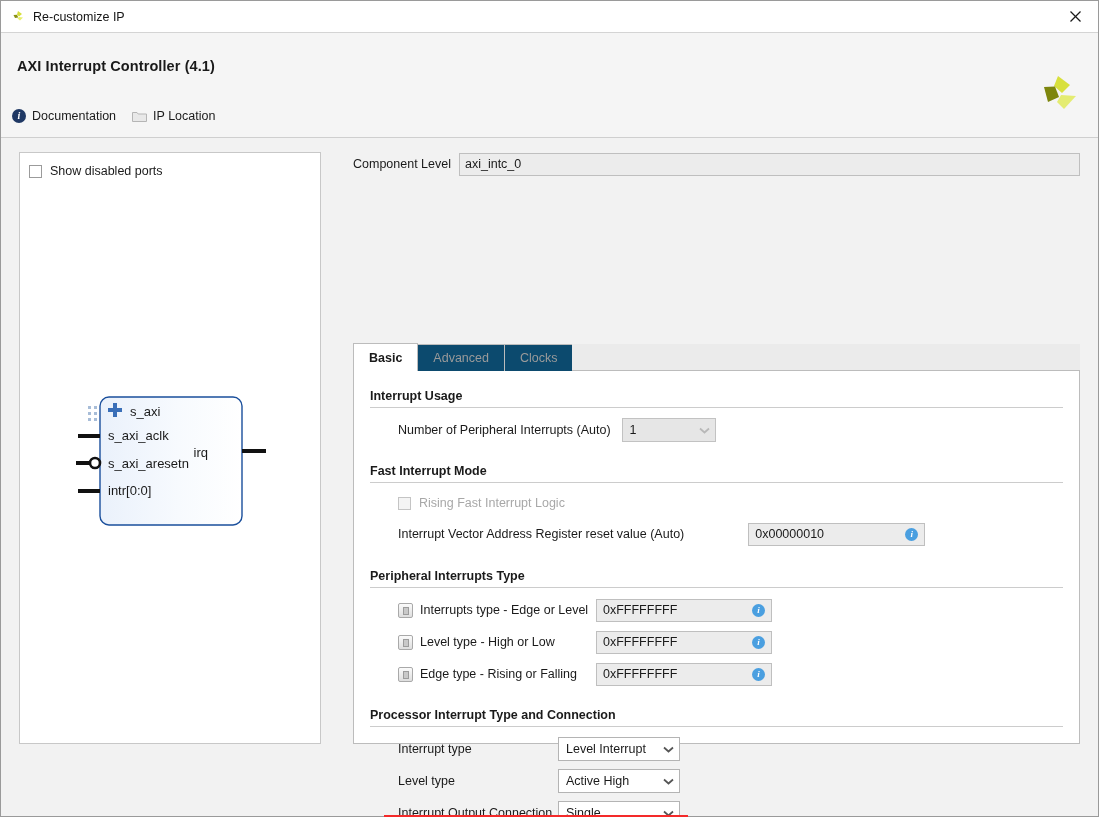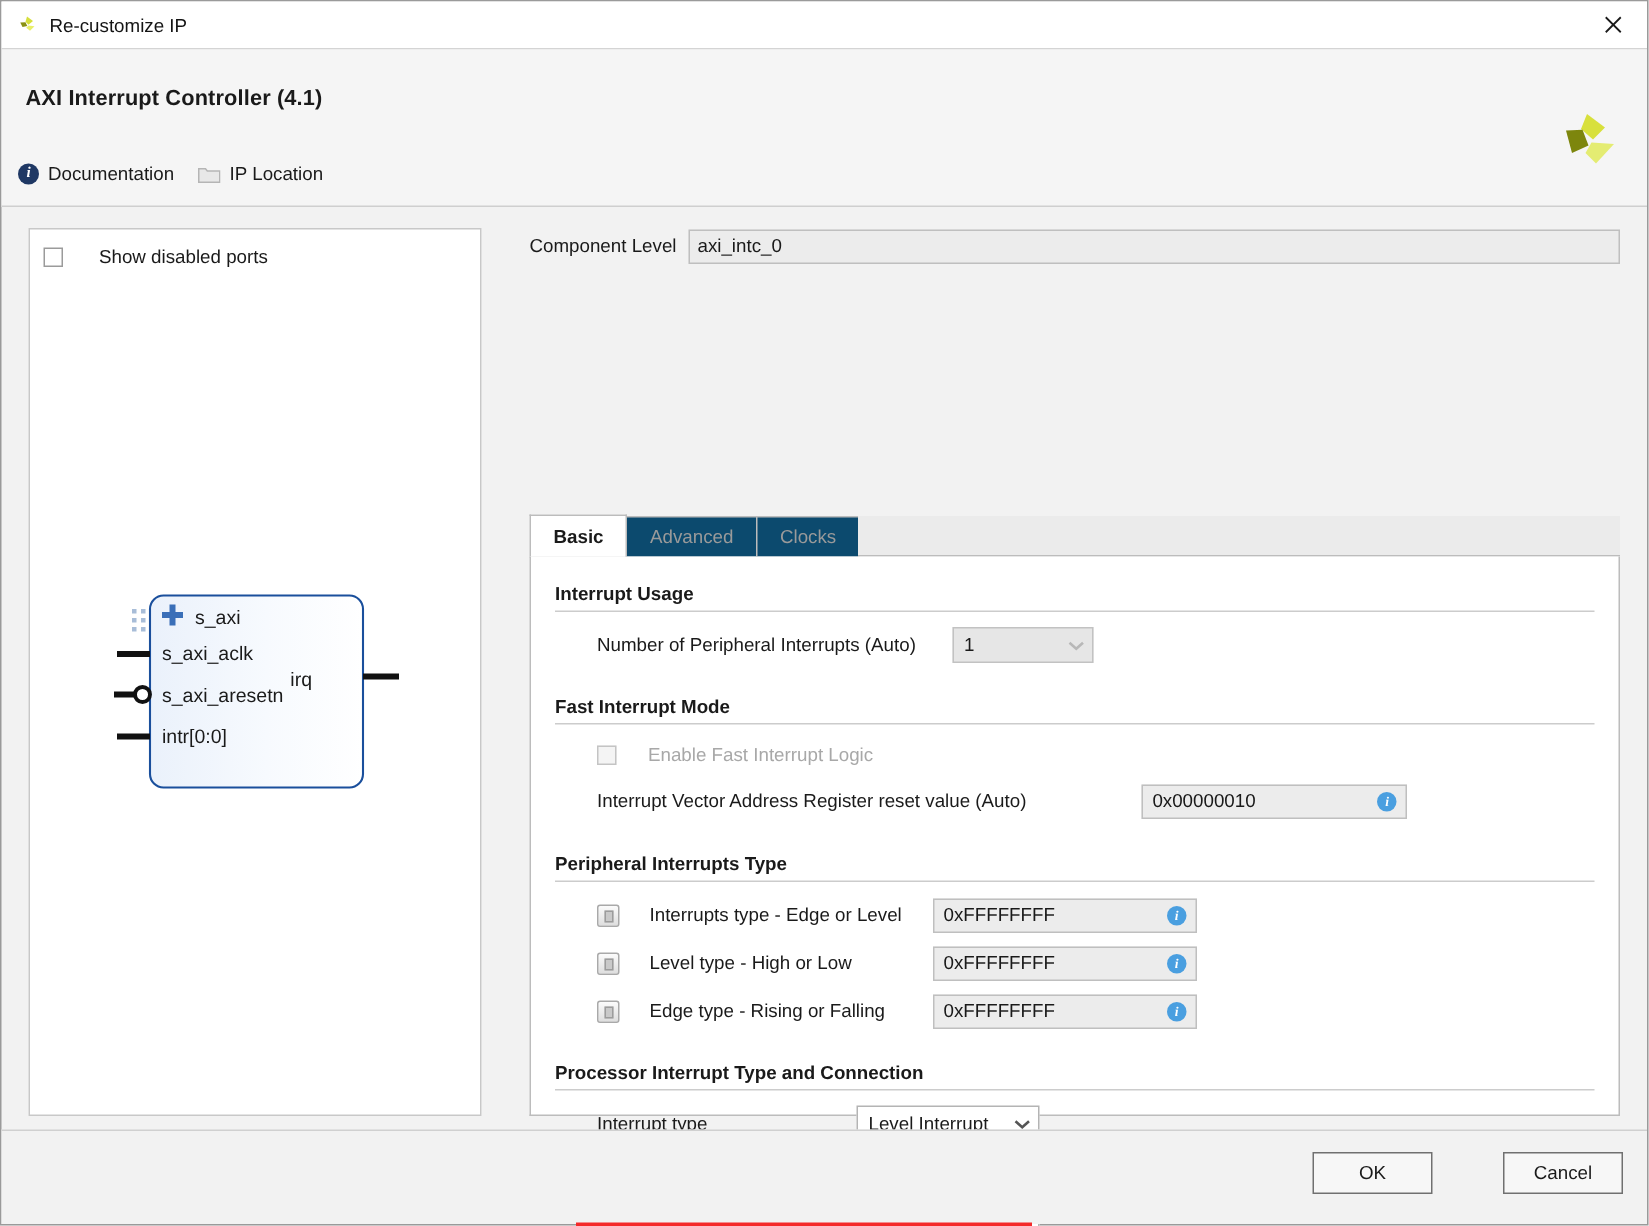--- a/index.html
+++ b/index.html
@@ -140,21 +140,20 @@
     background: #ffffff;
     border: 1px solid #c8c8c8;
     box-sizing: border-box;
   }
   .showports {
     position: absolute;
     left: 9px;
     top: 11px;
     display: flex;
     align-items: center;
-    gap: 16px;
   }
   .cb {
     width: 13px;
     height: 13px;
     border: 1px solid #9b9b9b;
     background: #ffffff;
     box-sizing: border-box;
     flex: none;
   }
   .cb.disabled {
@@ -278,21 +277,20 @@
     background: #cccccc;
     margin-bottom: 6px;
   }
 
   .field-row {
     display: flex;
     align-items: center;
     height: 32px;
     padding-left: 28px;
     box-sizing: border-box;
-    gap: 13px;
   }
   .field-label {
     font-size: 12.5px;
     color: #1a1a1a;
     white-space: nowrap;
   }
   .field-label.disabled { color: #a8a8a8; }
 
   
   .combo {
@@ -542,21 +540,21 @@
             </span>
           </div>
         </div>
 
         <div class="section">
           <div class="section-title">Fast Interrupt Mode</div>
           <div class="section-rule"></div>
 
           <div class="field-row" style="height:28px;">
             <span class="cb disabled"></span>
-            <span class="field-label disabled" style="margin-left:8px;">Enable Fast Interrupt Logic</span>
+            <span class="field-label disabled" style="margin-left:8px;">Rising Fast Interrupt Logic</span>
           </div>
 
           <div class="field-row" style="height:34px;">
             <span class="field-label">Interrupt Vector Address Register reset value (Auto)</span>
             <span class="hexfield" style="width:177px; margin-left:64px;">
               <span>0x00000010</span>
               <span class="info-blue">i</span>
             </span>
           </div>
         </div>
@@ -632,21 +630,13 @@
               </span>
             </span>
           </div>
         </div>
 
         <div class="highlight-box"></div>
       </div>
     </div>
   </div>
 
-  <div class="footer">
-    <div class="btn btn-ok">
-      <span>OK</span>
-    </div>
-    <div class="btn btn-cancel">
-      <span>Cancel</span>
-    </div>
-  </div>
 </div>
 
 </body></html>

